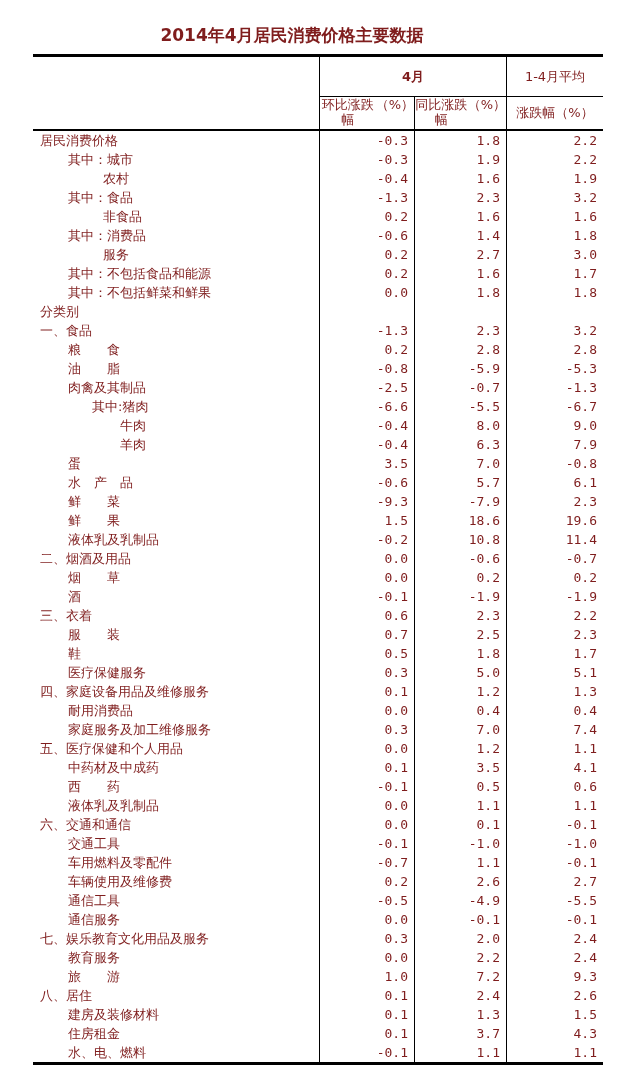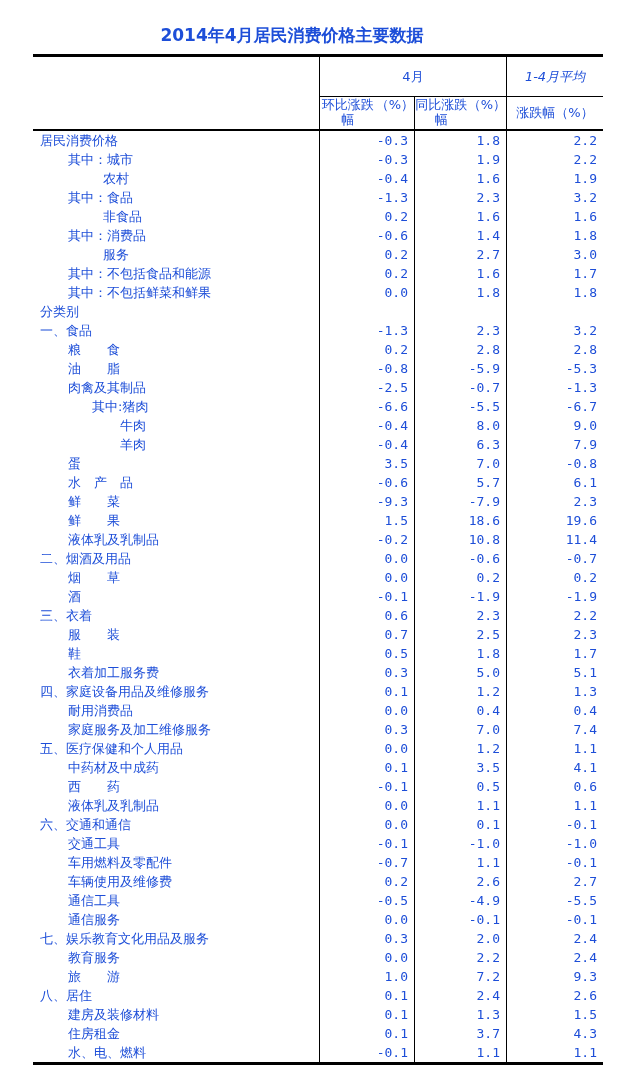--- a/index.html
+++ b/index.html
@@ -1,41 +1,41 @@
 <!DOCTYPE html>
 <html><head>
 <meta charset="utf-8">
 <style>
   * { margin:0; padding:0; box-sizing:border-box; }
   html,body { background:#ffffff; }
   .page {
     position:relative; width:584px; height:1082px; background:#ffffff;
-    font-family:"DejaVu Sans", sans-serif; color:#1d4ed8;
+    font-family:"DejaVu Sans", sans-serif; color:#7f1d1d;
   }
   .title {
     position:absolute; top:24px; left:0; width:100%;
     text-align:center; font-size:17px; font-weight:bold;
     font-family:"DejaVu Sans", sans-serif;
   }
   .cpi-table {
     position:absolute; left:33px; top:54px; width:570px;
     border-top:3px solid #000; border-bottom:3px solid #000;
   }
   .thead {
     display:grid;
     grid-template-columns:287px 95px 92px 96px;
     grid-template-rows:40px 32px;
     border-bottom:2px solid #000;
     font-size:13px;
   }
   .h-label  { grid-row:1/3; grid-column:1; border-right:1px solid #000; }
   .h-april  { grid-row:1; grid-column:2/4; border-right:1px solid #000; border-bottom:1px solid #000;
+              text-align:center; line-height:40px;font-weight:bold; }
+  .h-avggrp { grid-row:1; grid-column:4; border-bottom:1px solid #000;
               text-align:center; line-height:40px; }
-  .h-avggrp { grid-row:1; grid-column:4; border-bottom:1px solid #000;
-              text-align:center; line-height:40px;font-style:italic; }
   .h-mom    { grid-row:2; grid-column:2; border-right:1px solid #000; }
   .h-yoy    { grid-row:2; grid-column:3; border-right:1px solid #000; }
   .h-mom, .h-yoy {
     display:flex; flex-direction:row; justify-content:center;
     text-align:center; line-height:15px;
   }
   .h-avg    { grid-row:2; grid-column:4; display:flex; align-items:center; justify-content:center; }
   .tbody { width:570px; }
   .row {
     display:grid; grid-template-columns:287px 95px 92px 96px;
@@ -263,21 +263,21 @@
   </div>
 
   <div class="row">
     <div class="cell lab ind1">鞋</div>
     <div class="cell num v1">0.5</div>
     <div class="cell num v2">1.8</div>
     <div class="cell num v3">1.7</div>
   </div>
 
   <div class="row">
-    <div class="cell lab ind1">衣着加工服务费</div>
+    <div class="cell lab ind1">医疗保健服务</div>
     <div class="cell num v1">0.3</div>
     <div class="cell num v2">5.0</div>
     <div class="cell num v3">5.1</div>
   </div>
 
   <div class="row">
     <div class="cell lab ind0">四、家庭设备用品及维修服务</div>
     <div class="cell num v1">0.1</div>
     <div class="cell num v2">1.2</div>
     <div class="cell num v3">1.3</div>

